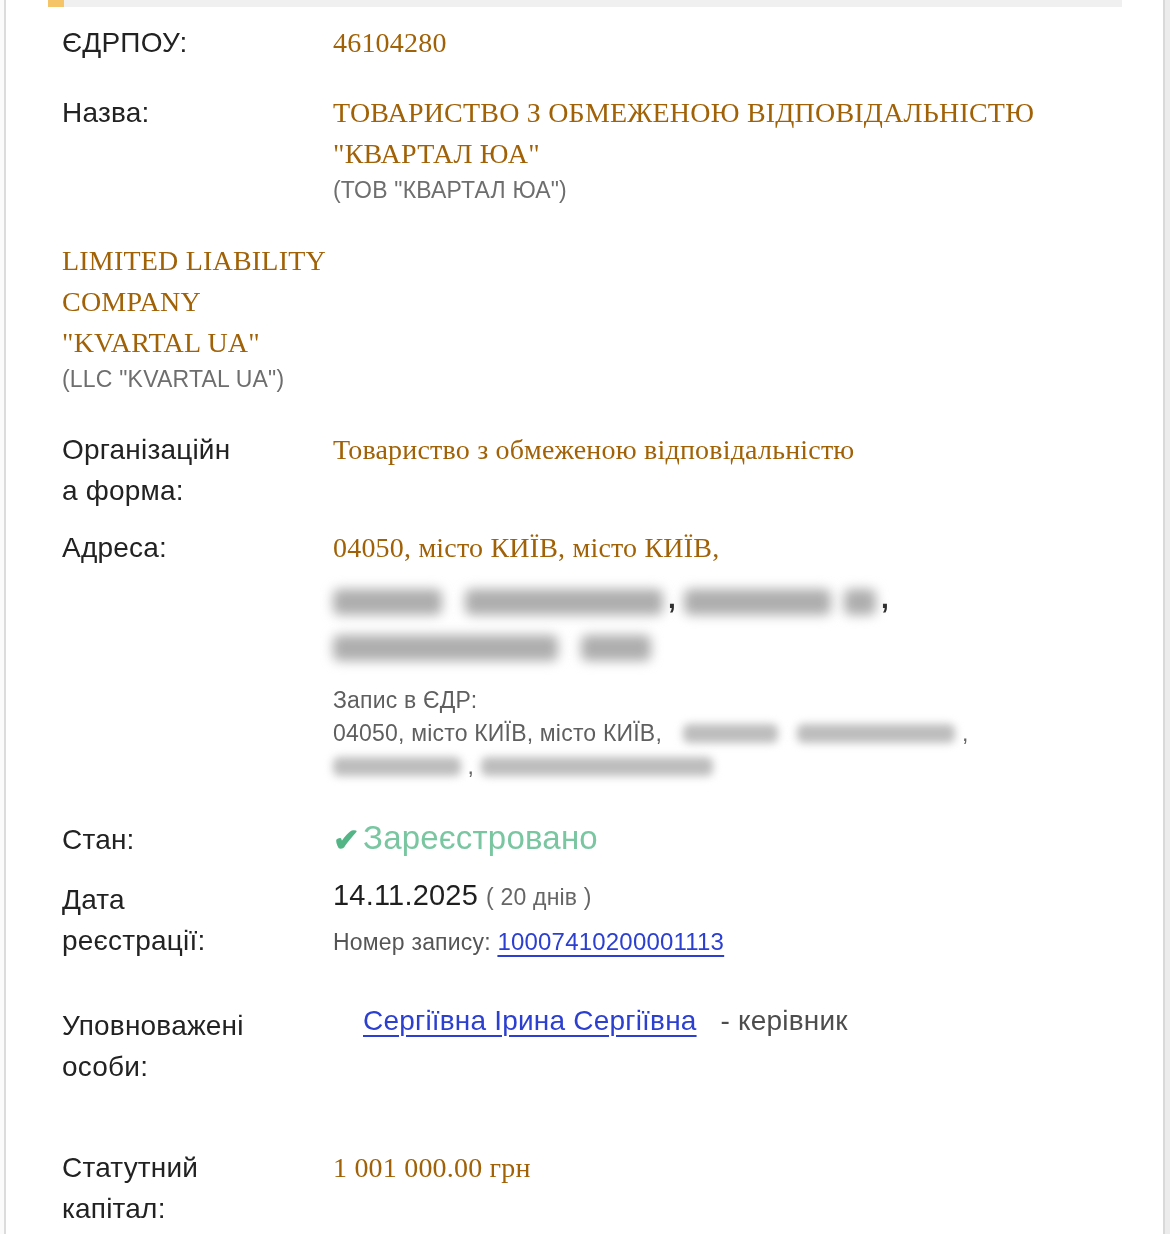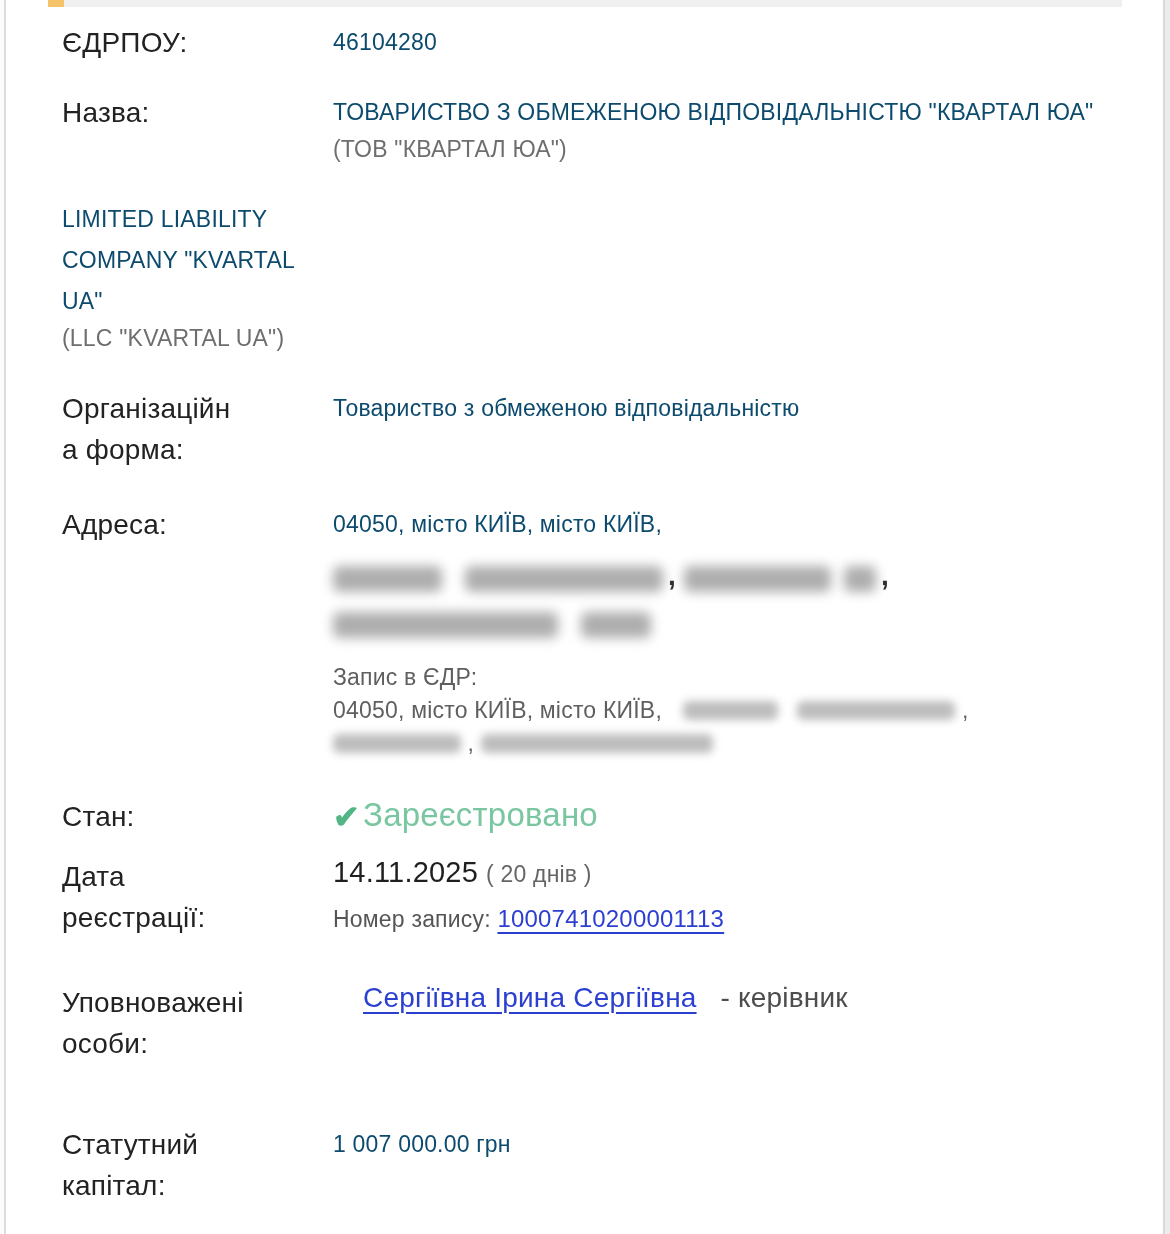--- a/index.html
+++ b/index.html
@@ -22,21 +22,21 @@
 
   
   .content{position:absolute;left:62px;top:22px;width:1048px;}
   .row{display:grid;grid-template-columns:271px 1fr;align-items:start;}
   .row-label{
     max-width:182px;
     font-size:28px;line-height:41px;
     overflow-wrap:anywhere;word-break:break-word;
     color:#222;
   }
-  .val{font-size:23px;line-height:41px;color:#0c4a6e;}
+  .val{font-size:28px;line-height:41px;color:#a16207;font-family:Liberation Serif, serif;}
   .sub{font-size:23px;line-height:33px;color:#6e6e6e;}
 
   
   .blur-seg{
     display:inline-block;height:26px;border-radius:6px;
     background:#aeaeae;filter:blur(6px);
     vertical-align:middle;margin-bottom:4px;
   }
   .blur-seg.sm{height:19px;background:#bdbdbd;filter:blur(4px);margin-bottom:2px;}
   .blur-comma{font-size:28px;color:#2a2a2a;font-weight:bold;}
@@ -63,21 +63,21 @@
   .officer-link{font-size:28px;}
   .officer-role{color:#4d4d4d;font-size:28px;margin-left:24px;}
 
   .registry-block{margin-top:16px;}
   .registry-line{font-size:23px;line-height:33px;color:#5f5f5f;}
 
   
   .r-edrpou{margin-bottom:29px;}
   .r-name{margin-bottom:33px;}
   .r-foreign{margin-bottom:33px;}
-  .r-orgform{margin-bottom:34px;}
+  .r-orgform{margin-bottom:16px;}
   .r-address{margin-bottom:36px;}
   .r-status{margin-bottom:19px;}
   .r-date{margin-bottom:44px;}
   .r-officers{margin-bottom:60px;}
   .r-capital{margin-bottom:28px;}
 </style>
 </head>
 <body>
 
 <div class="page">
@@ -178,17 +178,17 @@
       <div class="row-label">Уповноважені особи:</div>
       <div class="officers-val">
         <div>
           <a class="link officer-link">Сергіївна Ірина Сергіївна</a><span class="officer-role">- керівник</span>
         </div>
       </div>
     </div>
 
     <div class="row r-capital">
       <div class="row-label">Статутний капітал:</div>
-      <div class="val">1 007 000.00 грн</div>
+      <div class="val">1 001 000.00 грн</div>
     </div>
 
   </div>
 </div>
 
 </body></html>

